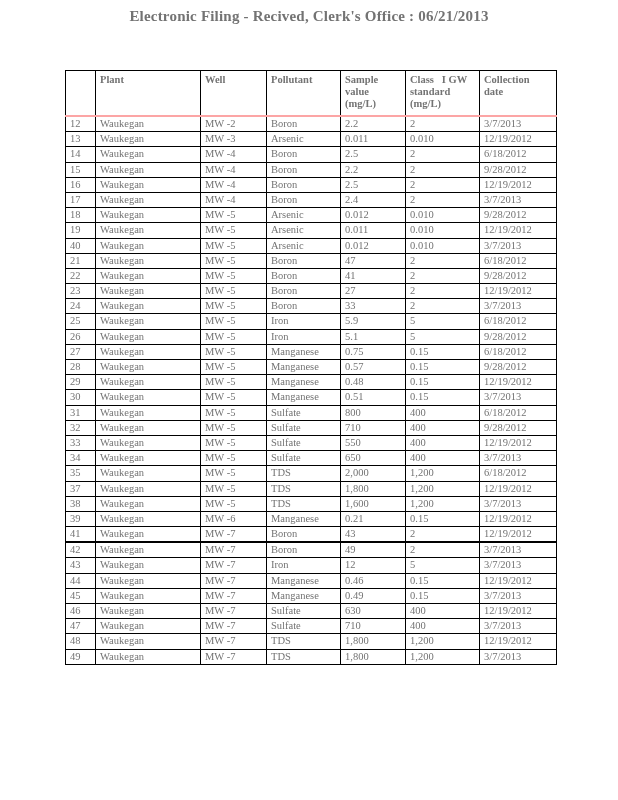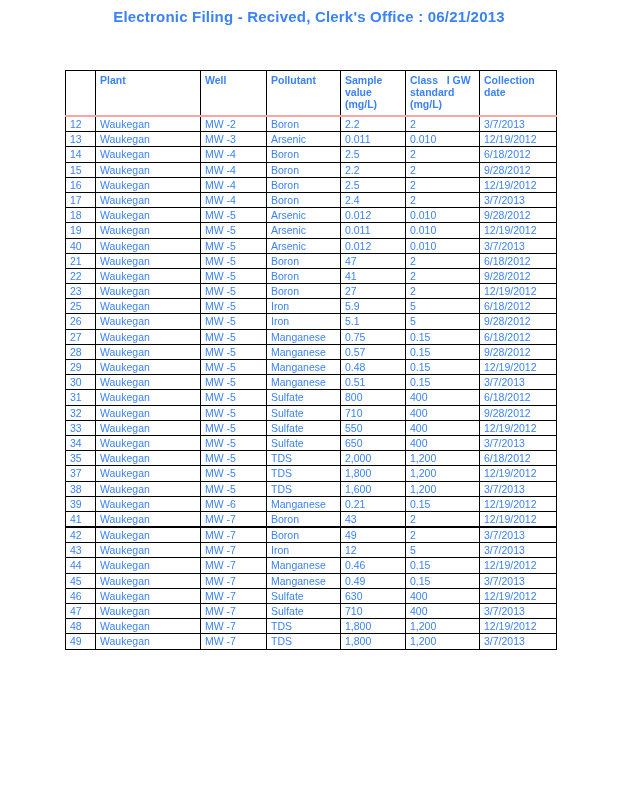--- a/index.html
+++ b/index.html
@@ -5,22 +5,22 @@
   html, body {
     margin: 0;
     padding: 0;
     background: #ffffff;
   }
   .page {
     position: relative;
     width: 618px;
     height: 800px;
     background: #ffffff;
-    font-family: Liberation Sans, sans-serif;
-    color: #3b82f6;
+    font-family: Liberation Serif, serif;
+    color: #737373;
     overflow: hidden;
   }
   .title {
     position: absolute;
     top: 8px;
     left: 0;
     width: 618px;
     text-align: center;
     font-size: 15px;
     font-weight: bold;
@@ -221,20 +221,29 @@
         <tr>
     <td class="col-num">23</td>
     <td class="col-plant">Waukegan</td>
     <td class="col-well">MW -5</td>
     <td class="col-poll">Boron</td>
     <td class="col-samp">27</td>
     <td class="col-std">2</td>
     <td class="col-date">12/19/2012</td>
   </tr>
         <tr>
+    <td class="col-num">24</td>
+    <td class="col-plant">Waukegan</td>
+    <td class="col-well">MW -5</td>
+    <td class="col-poll">Boron</td>
+    <td class="col-samp">33</td>
+    <td class="col-std">2</td>
+    <td class="col-date">3/7/2013</td>
+  </tr>
+        <tr>
     <td class="col-num">25</td>
     <td class="col-plant">Waukegan</td>
     <td class="col-well">MW -5</td>
     <td class="col-poll">Iron</td>
     <td class="col-samp">5.9</td>
     <td class="col-std">5</td>
     <td class="col-date">6/18/2012</td>
   </tr>
         <tr>
     <td class="col-num">26</td>

